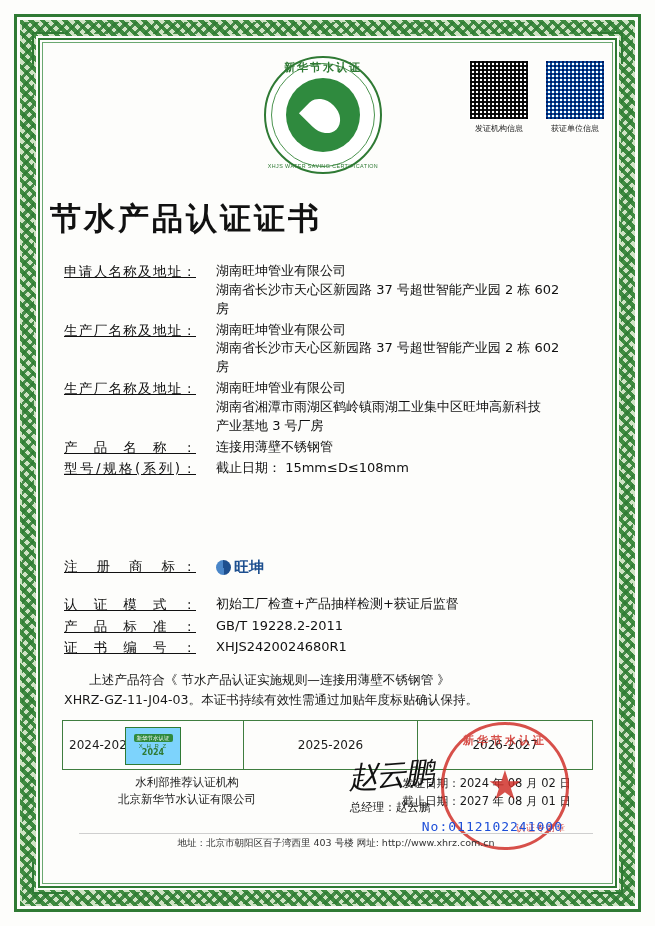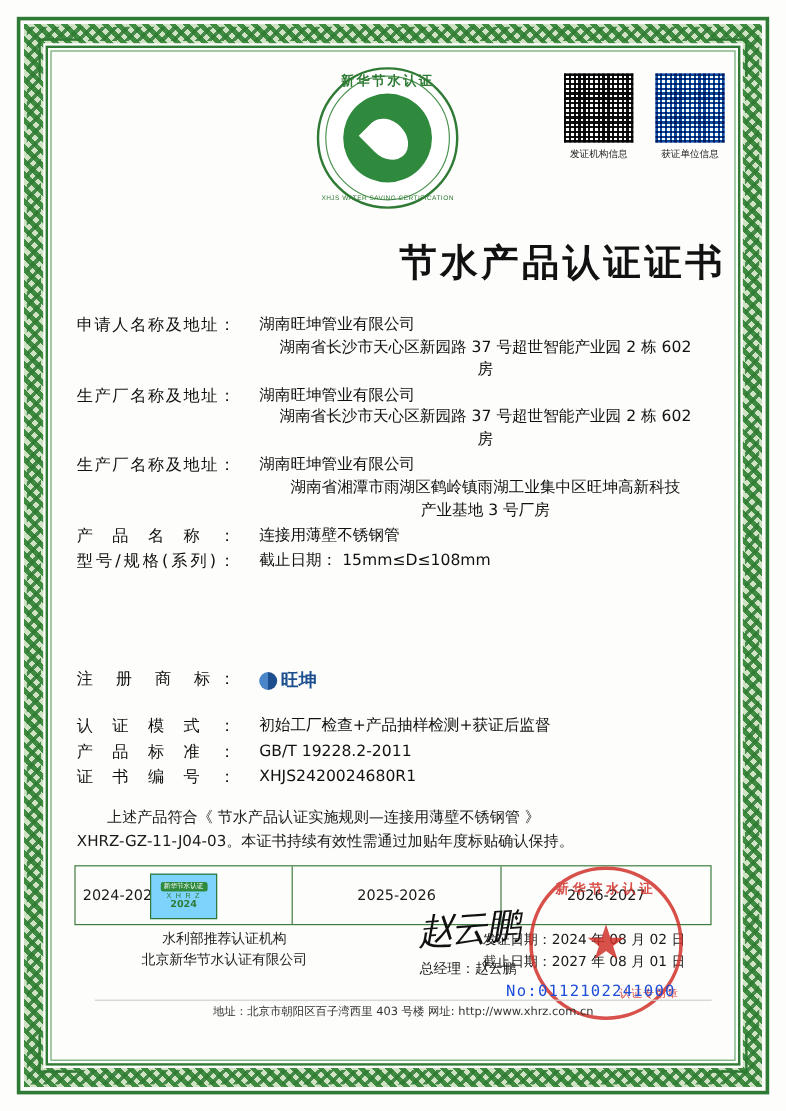--- a/index.html
+++ b/index.html
@@ -167,21 +167,21 @@
   }
   .qr-label {
     font-size: 8px;
     color: #1a1a1a;
     margin-top: 3px;
     font-family: "DejaVu Sans", sans-serif;
   }
 
   
   .title {
-    text-align: right;
+    text-align: left;
     font-size: 31px;
     font-weight: bold;
     letter-spacing: 3px;
     margin-top: 26px;
     margin-bottom: 22px;
     color: #111;
     font-family: "DejaVu Sans", sans-serif;
   }
 
   
@@ -196,28 +196,29 @@
   }
   .flabel {
     width: 132px;
     flex: none;
     font-size: 13.5px;
     text-align: justify;
     text-align-last: justify;
     font-family: "DejaVu Sans", sans-serif;
     color: #111;
     padding-right: 20px;
+    text-decoration: underline;
   }
   .fvalue {
     flex: 1;
     font-size: 13px;
     font-family: "DejaVu Sans", sans-serif;
     color: #111;
   }
-  .fvalue .line2 { display: block; text-align: center; }
+  .fvalue .line2 { display: block; }
 
   .brandmark {
     display: inline-flex;
     align-items: center;
     gap: 3px;
     font-weight: bold;
     font-size: 15px;
     color: #1d4f8f;
     font-family: "DejaVu Sans", sans-serif;
   }

